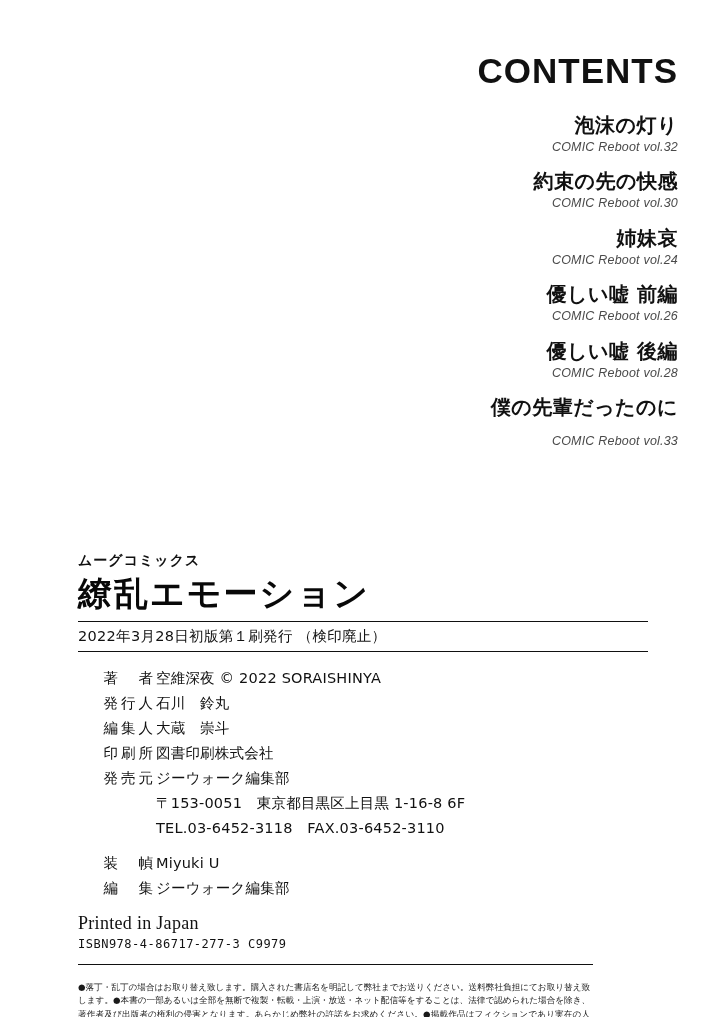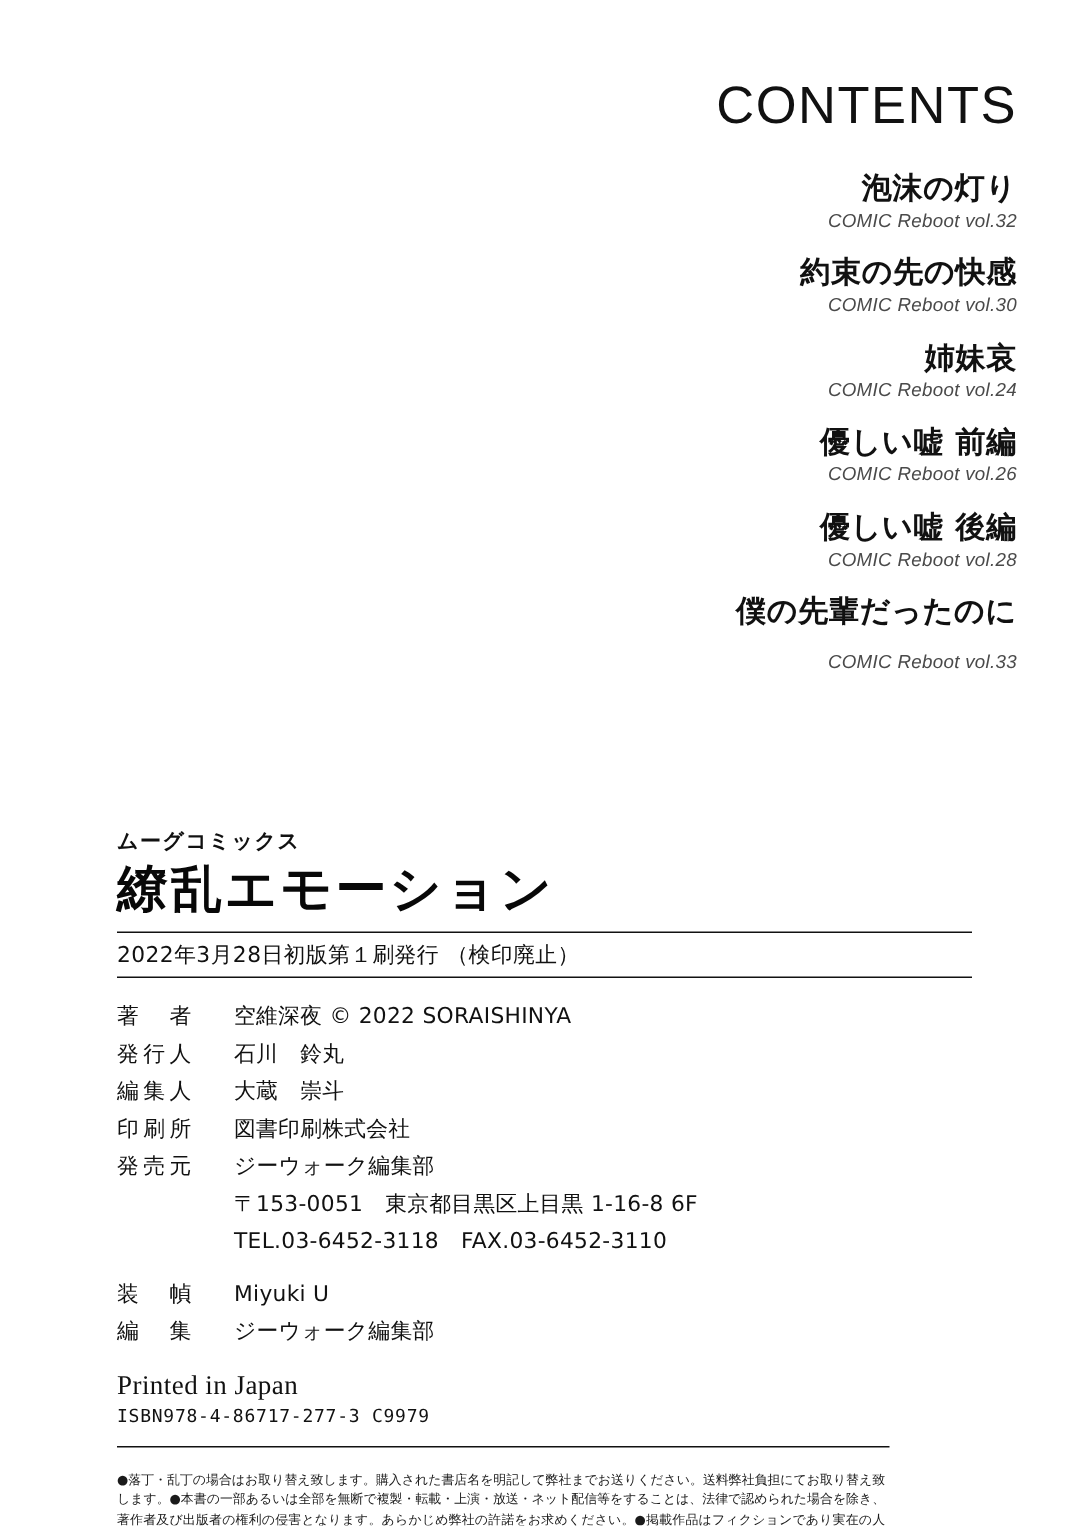--- a/index.html
+++ b/index.html
@@ -19,21 +19,21 @@
   
   .contents-section {
     position: absolute;
     top: 52px;
     right: 42px;
     width: 420px;
     text-align: right;
   }
   .contents-heading {
     font-family: "Liberation Sans", sans-serif;
-    font-weight: normal;
+    font-weight: bold;
     font-size: 35px;
     letter-spacing: 1px;
     color: #111111;
     line-height: 1.1;
     margin: 0 0 22px 0;
   }
   .toc-list {
     list-style: none;
     margin: 0;
     padding: 0;
@@ -105,20 +105,21 @@
     line-height: 1.72;
   }
   .cred-row {
     display: flex;
     align-items: baseline;
   }
   .cred-label {
     width: 78px;
     flex: 0 0 78px;
     letter-spacing: 3px;
+    text-align: right;
   }
   .cred-value {
     flex: 1 1 auto;
     letter-spacing: 0.2px;
   }
   .cred-indent {
     padding-left: 78px;
     letter-spacing: 0.2px;
   }
   .cred-gap {

